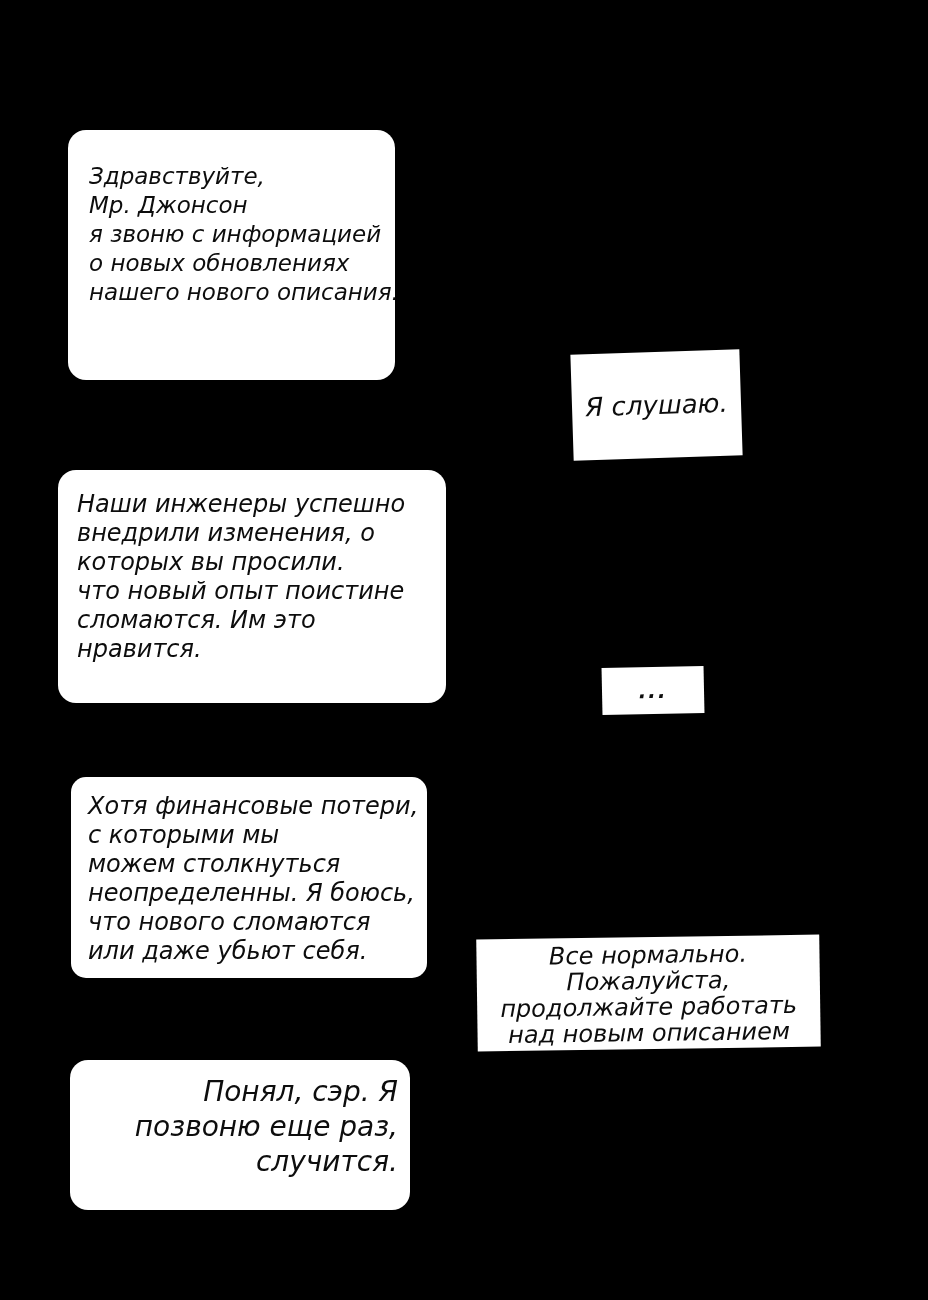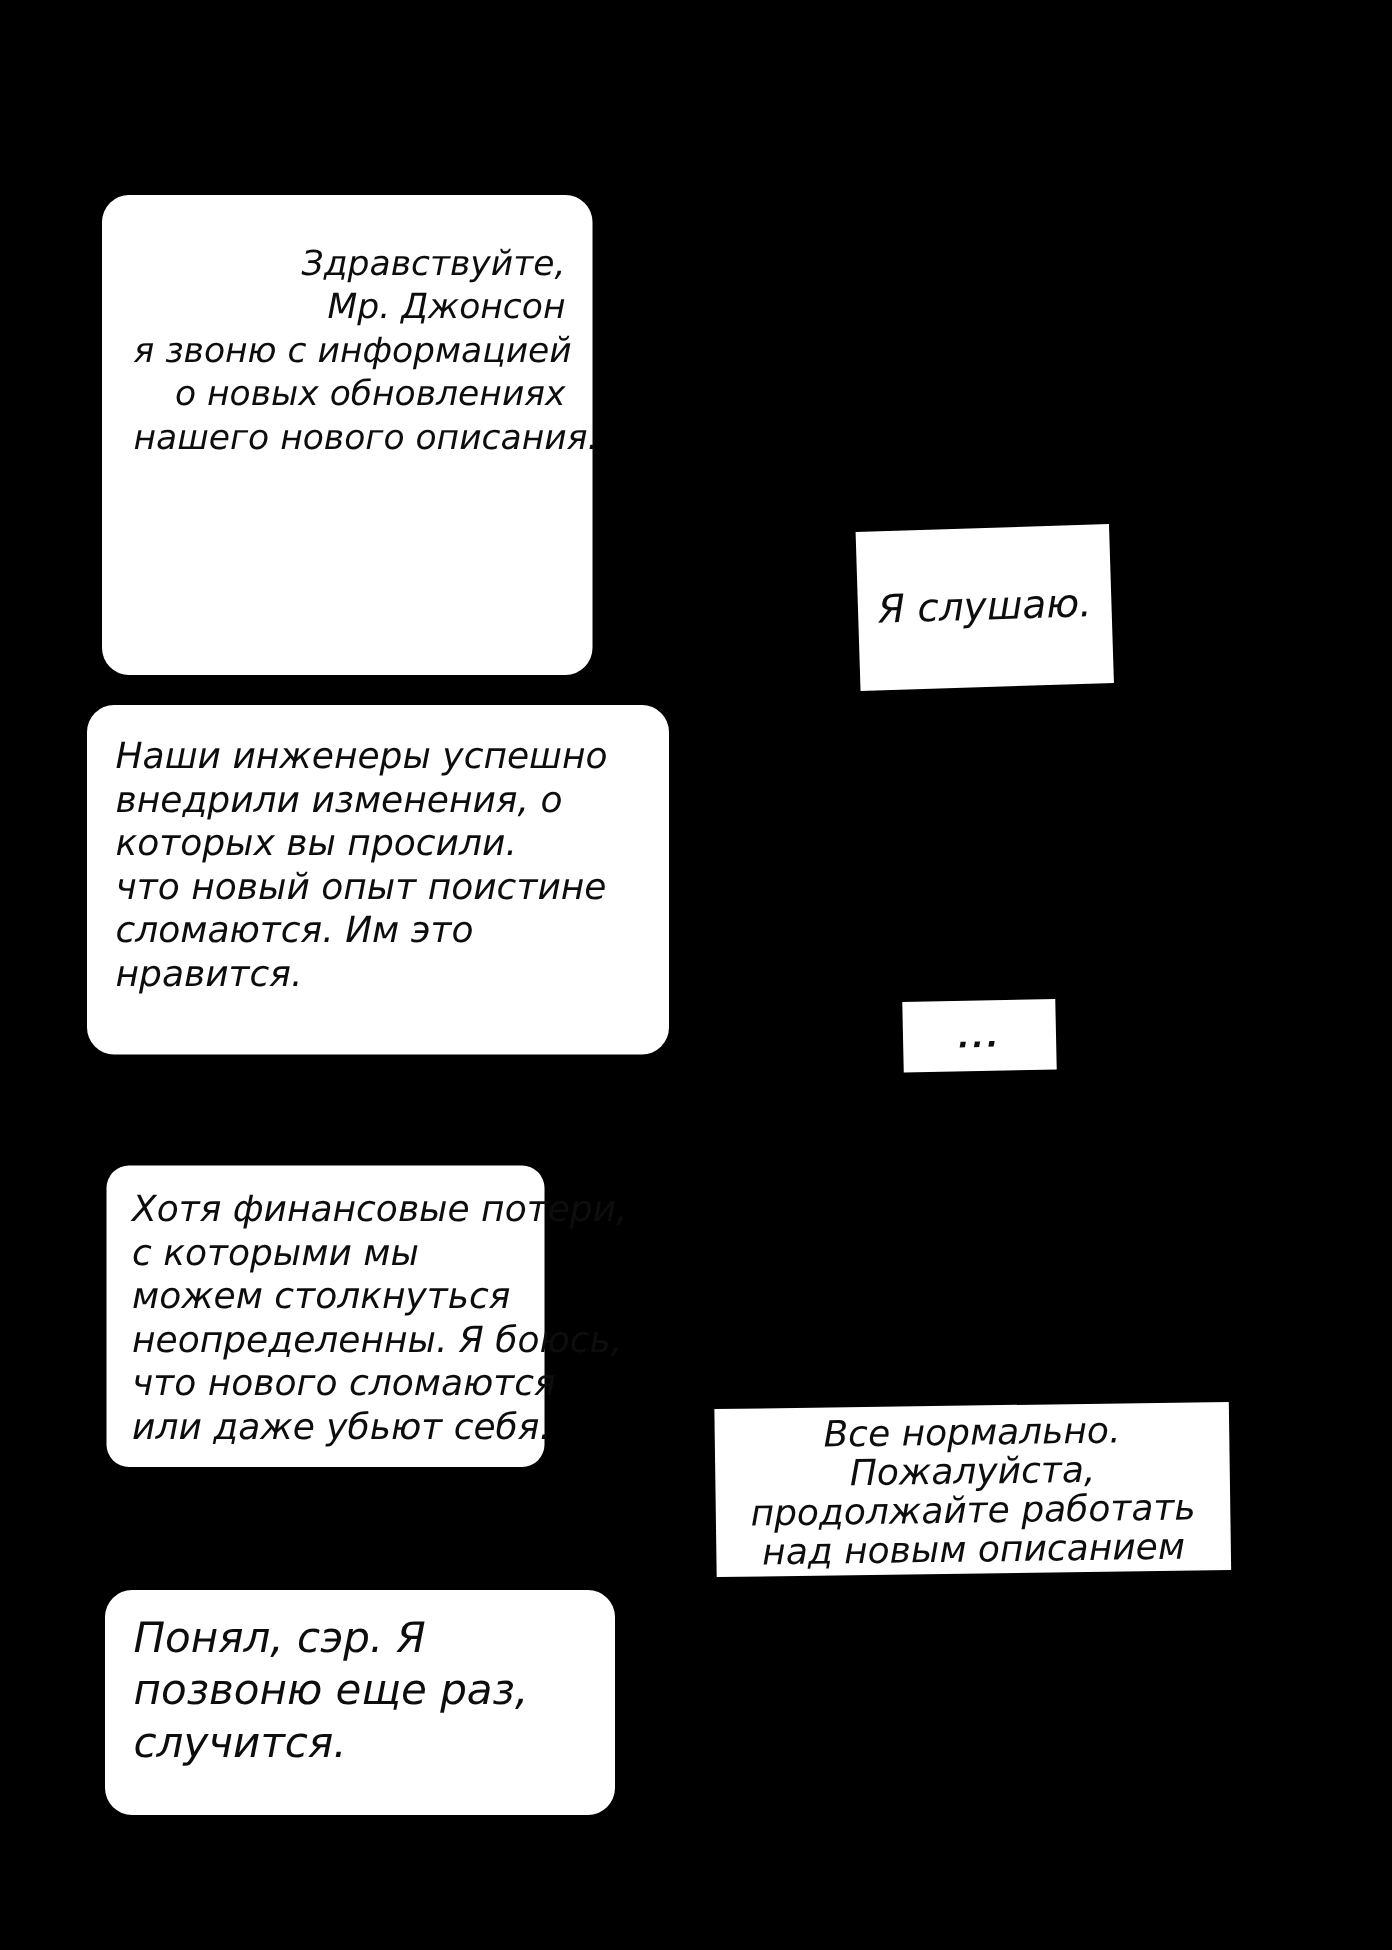--- a/index.html
+++ b/index.html
@@ -25,25 +25,24 @@
   .rounded {
     border-radius: 18px;
   }
   .line {
     white-space: nowrap;
   }
 
   
   #bubble-caller-intro {
     left: 68px; top: 130px;
-    width: 327px; height: 320px;
+    width: 327px; height: 250px;
     padding: 32px 18px 0 21px;
     font-size: 23px;
     line-height: 29px;
-    text-align: right;
   }
 
   
   #bubble-reply-listening {
     left: 572px; top: 352px;
     width: 169px; height: 106px;
     transform: rotate(-1.8deg);
     display: flex;
     align-items: center;
     justify-content: center;
@@ -68,21 +67,21 @@
     align-items: center;
     justify-content: center;
     font-size: 20px;
     font-weight: bold;
     letter-spacing: 2px;
   }
 
   
   #bubble-caller-losses {
     left: 71px; top: 777px;
-    width: 292px; height: 201px;
+    width: 356px; height: 201px;
     border-radius: 15px;
     padding: 15px 12px 0 17px;
     font-size: 24px;
     line-height: 29px;
   }
 
   
   #bubble-reply-keep-working {
     left: 477px; top: 937px;
     width: 343px; height: 112px;
@@ -94,20 +93,21 @@
   }
   #bubble-reply-keep-working .line { overflow: visible; }
 
   
   #bubble-caller-understood {
     left: 70px; top: 1060px;
     width: 340px; height: 150px;
     padding: 14px 12px 0 19px;
     font-size: 28px;
     line-height: 35px;
+    text-align: right;
   }
 </style>
 </head>
 <body>
 
 <div id="comic-page">
 
   <div class="bubble rounded" id="bubble-caller-intro">
     <div class="line">Здравствуйте,</div>
     <div class="line">Мр. Джонсон</div>

